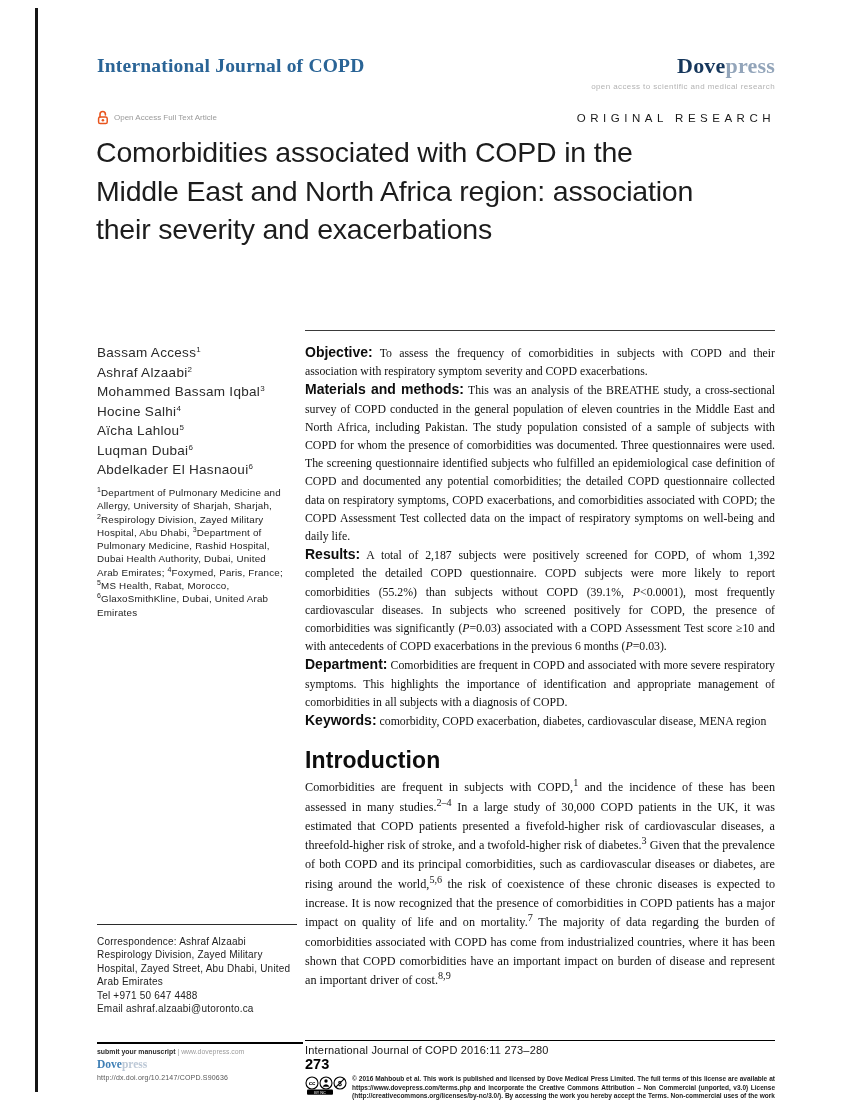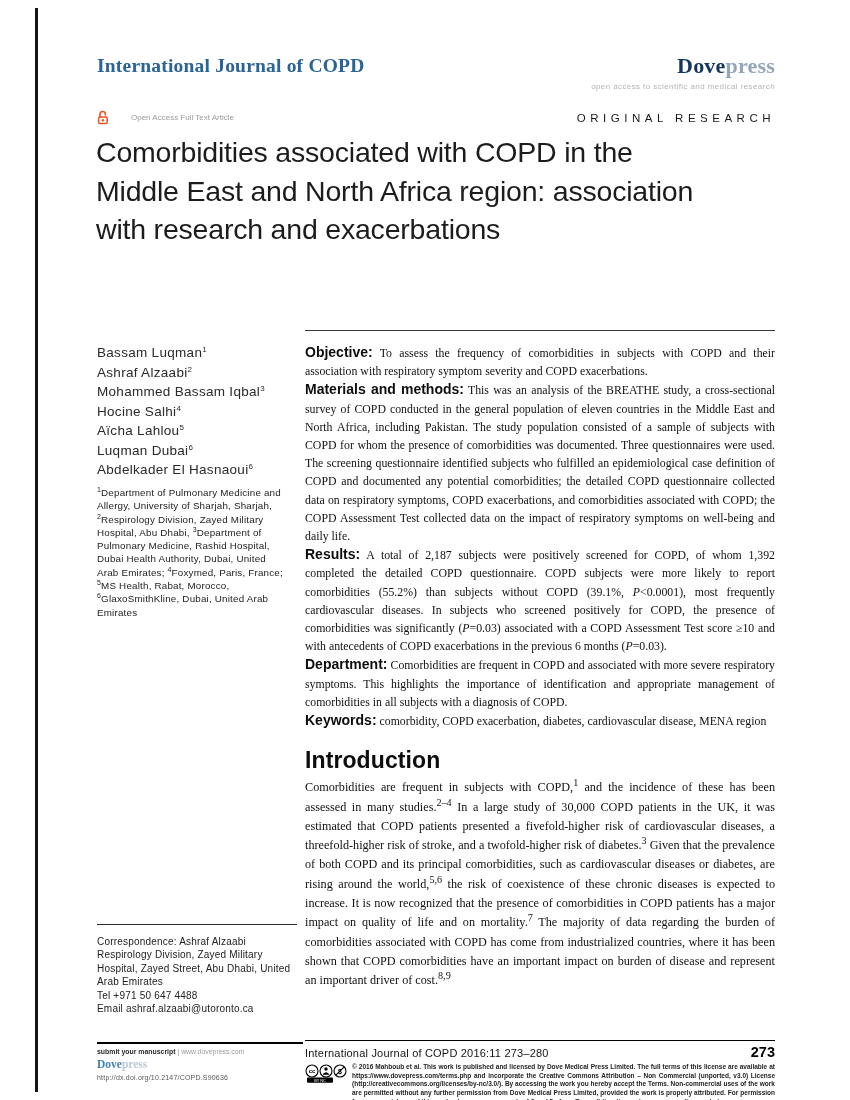--- a/index.html
+++ b/index.html
@@ -7,21 +7,21 @@
         font-family:"Liberation Sans",sans-serif;color:#1b1b1b;overflow:hidden;}
   .edge-line{position:absolute;left:35px;top:8px;width:3px;height:1084px;background:#161616;}
 
   
   .journal-name{position:absolute;left:97px;top:55px;font-family:"Liberation Serif",serif;
         font-weight:bold;font-size:19.5px;color:#2a6496;letter-spacing:0.2px;}
   .dove-logo{position:absolute;right:75px;top:53px;font-family:"Liberation Serif",serif;
         font-weight:bold;font-size:22px;letter-spacing:0.2px;cursor:pointer;}
   .dove-logo .dove{color:#16375c;} .dove-logo .press{color:#93a5ba;font-weight:bold;}
   .tagline{position:absolute;right:75px;top:82px;font-size:8px;color:#b3b3b3;letter-spacing:0.4px;}
-  .open-access{position:absolute;left:97px;top:110px;display:flex;align-items:center;gap:22px;
+  .open-access{position:absolute;left:97px;top:110px;display:flex;align-items:center;gap:5px;
         font-size:8px;color:#9a9a9a;cursor:pointer;}
   .article-type{position:absolute;right:75px;top:112px;font-size:11.5px;letter-spacing:4.5px;
         color:#1a1a1a;font-weight:normal;padding-left:44px;}
 
   
   .title{position:absolute;left:96px;top:133px;width:680px;font-size:28.5px;line-height:38.5px;
         color:#1c1c1c;font-weight:normal;letter-spacing:-0.2px;}
 
   
   .authors{position:absolute;left:97px;top:343px;font-size:13.5px;line-height:19.5px;color:#2a2a2a;letter-spacing:0.3px;}
@@ -44,21 +44,21 @@
   sup{line-height:0;}
 
   
   .footer-left{position:absolute;left:97px;top:1042px;width:206px;border-top:2.5px solid #000;padding-top:4px;}
   .fl-line1{font-size:6.9px;color:#9b9b9b;}
   .fl-line1 .submit{font-weight:bold;color:#2b2b2b;}
   .fl-logo{font-family:"Liberation Serif",serif;font-weight:bold;font-size:11.5px;margin-top:3px;cursor:pointer;}
   .fl-logo .dove{color:#3f7fb5;} .fl-logo .press{color:#bcc8d6;}
   .fl-doi{font-size:7px;color:#555;margin-top:4px;letter-spacing:0.2px;cursor:pointer;}
   .footer-right{position:absolute;left:305px;top:1040px;width:470px;border-top:1.2px solid #000;padding-top:3px;}
-  .fr-row{display:flex;justify-content:space-between;align-items:baseline;}
+  .fr-row{display:flex;justify-content:space-between;align-items:baseline;flex-direction:column;}
   .fr-citation{font-size:11px;color:#141414;letter-spacing:0.2px;}
   .fr-page{font-size:14.5px;font-weight:bold;color:#000;}
   .license-row{display:flex;gap:5px;margin-top:3px;align-items:flex-start;}
   .license-badge{flex:0 0 auto;margin-top:1px;}
   .license-text{font-size:6.5px;line-height:8.7px;text-align:justify;color:#1d1d1d;font-weight:bold;}
 </style>
 </head>
 <body>
 
 <div class="page">
@@ -78,25 +78,25 @@
         <circle cx="5.9" cy="10.3" r="1.3" fill="#e8541d"></circle>
       </svg>
     </span>
     <span>Open Access Full Text Article</span>
   </div>
   <div class="article-type">ORIGINAL RESEARCH</div>
 
   <div class="title">
     <div>Comorbidities associated with COPD in the</div>
     <div>Middle East and North Africa region: association</div>
-    <div>with research and exacerbations</div>
+    <div>their severity and exacerbations</div>
   </div>
 
   <div class="authors">
-    <div><span>Bassam Luqman</span><sup>1</sup></div>
+    <div><span>Bassam Access</span><sup>1</sup></div>
     <div><span>Ashraf Alzaabi</span><sup>2</sup></div>
     <div><span>Mohammed Bassam Iqbal</span><sup>3</sup></div>
     <div><span>Hocine Salhi</span><sup>4</sup></div>
     <div><span>Aïcha Lahlou</span><sup>5</sup></div>
     <div><span>Luqman Dubai</span><sup>6</sup></div>
     <div><span>Abdelkader El Hasnaoui</span><sup>6</sup></div>
   </div>
 
   <div class="affiliations"><sup>1</sup><span>Department of Pulmonary Medicine and Allergy, University of Sharjah, Sharjah, </span><sup>2</sup><span>Respirology Division, Zayed Military Hospital, Abu Dhabi, </span><sup>3</sup><span>Department of Pulmonary Medicine, Rashid Hospital, Dubai Health Authority, Dubai, United Arab Emirates; </span><sup>4</sup><span>Foxymed, Paris, France; </span><sup>5</sup><span>MS Health, Rabat, Morocco, </span><sup>6</sup><span>GlaxoSmithKline, Dubai, United Arab Emirates</span></div>
 

